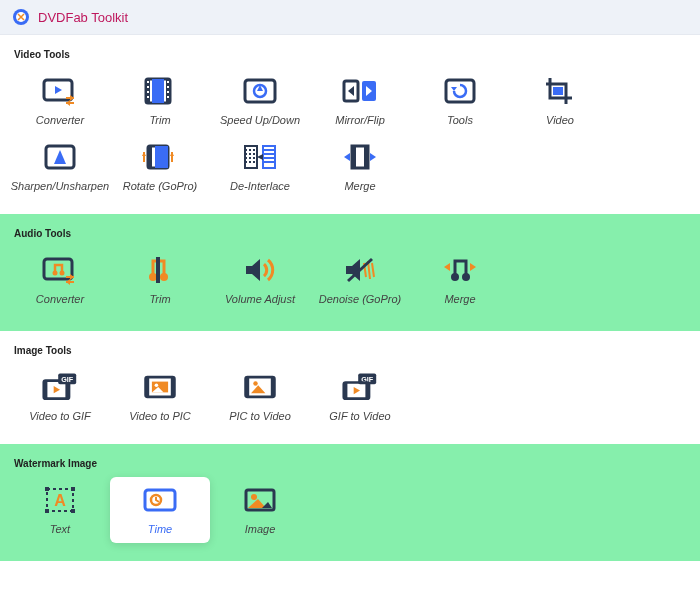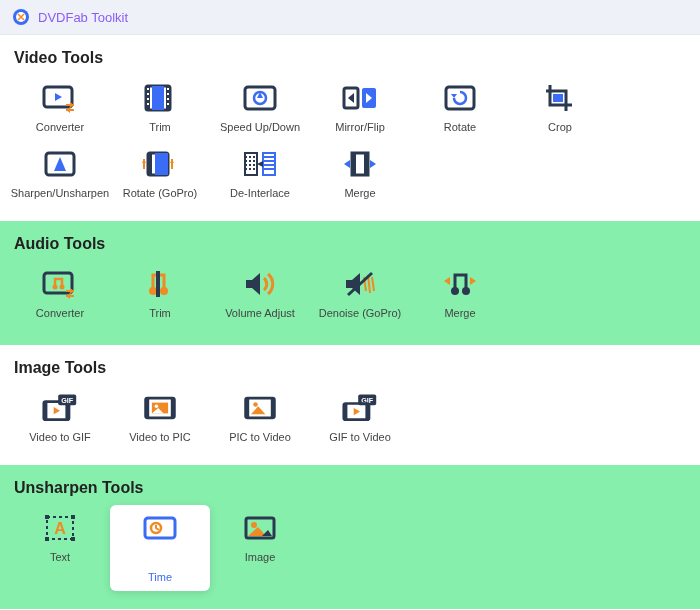--- a/index.html
+++ b/index.html
@@ -1,26 +1,26 @@
 <!DOCTYPE html>
 <html><head>
 <meta charset="utf-8">
 <style>
   * { box-sizing: border-box; margin: 0; padding: 0; }
   body { font-family: Arial, Helvetica, sans-serif; font-size: 12px; color: #333; background: #fff; width: 700px; }
   .titlebar { display: flex; align-items: center; gap: 8px; padding: 8px 12px; background: #eef2f8; border-bottom: 1px solid #e5e9f0; }
   .titlebar .logo { width: 18px; height: 18px; }
-  .titlebar .title { font-size: 13px; color: #8b5cf6; }
-  .section-header { font-weight: bold; font-size: 16px; padding: 14px 14px 0 14px; color: #222; }
+  .titlebar .title { font-size: 13px; color: #be185d; }
+  .section-header { font-weight: bold; font-size: 10px; padding: 14px 14px 0 14px; color: #222; }
   .image-section-wrap { background: #86efac; padding-bottom: 4px; }
   .grid { display: flex; flex-wrap: wrap; padding: 8px 10px 14px 10px; }
   .tool { width: 100px; display: flex; flex-direction: column; align-items: center; padding: 8px 4px; border-radius: 6px; cursor: pointer; }
-  .tool.selected { background: #fff; box-shadow: 0 2px 8px rgba(0,0,0,0.12); gap: 20px; }
+  .tool.selected { background: #fff; box-shadow: 0 2px 8px rgba(0,0,0,0.12); }
   .tool .icon { width: 36px; height: 30px; display: flex; align-items: center; justify-content: flex-start; }
-  .tool .label { margin-top: 8px; font-size: 11px; color: #444; text-align: center; white-space: nowrap; }
+  .tool .label { margin-top: 8px; font-size: 11px; color: #444; text-align: center; white-space: nowrap; font-style: italic; }
   .tool.selected .label { color: #3a6cf5; }
   svg { display: block; }
 </style>
 </head>
 <body>
 
 <div class="titlebar">
   <span class="logo">
     <svg viewBox="0 0 36 36" width="18" height="18">
       <circle cx="18" cy="18" r="16" fill="#3a6cf5"></circle>
@@ -92,32 +92,32 @@
   </div>
 
   <div class="tool">
     <span class="icon">
       <svg width="36" height="30" viewBox="0 0 36 30">
         <rect x="4" y="4" width="28" height="22" rx="3" fill="none" stroke="#2a3850" stroke-width="3"></rect>
         <path d="M18 9 A6 6 0 1 1 12 15" fill="none" stroke="#3a6cf5" stroke-width="2.5"></path>
         <polygon points="12,15 9,11 15,11" fill="#3a6cf5"></polygon>
       </svg>
     </span>
-    <span class="label">Rotate</span>
+    <span class="label">Tools</span>
   </div>
 
   <div class="tool">
     <span class="icon">
       <svg width="36" height="30" viewBox="0 0 36 30">
         <path d="M8 2 L8 22 L30 22" fill="none" stroke="#2a3850" stroke-width="3"></path>
         <path d="M4 8 L24 8 L24 28" fill="none" stroke="#2a3850" stroke-width="3"></path>
         <rect x="11" y="11" width="10" height="8" fill="#3a6cf5"></rect>
       </svg>
     </span>
-    <span class="label">Crop</span>
+    <span class="label">Video</span>
   </div>
 
   <div class="tool">
     <span class="icon">
       <svg width="36" height="30" viewBox="0 0 36 30">
         <rect x="4" y="4" width="28" height="22" rx="3" fill="none" stroke="#2a3850" stroke-width="3"></rect>
         <polygon points="18,8 12,22 24,22" fill="#3a6cf5"></polygon>
       </svg>
     </span>
     <span class="label">Sharpen/Unsharpen</span>
@@ -287,21 +287,21 @@
         <rect x="2" y="12" width="4" height="18" fill="#2a3850"></rect>
           <rect x="26" y="12" width="4" height="18" fill="#2a3850"></rect>
         <polygon points="13,17 13,25 20,21" fill="#f08a24"></polygon>
       </svg>
     </span>
     <span class="label">GIF to Video</span>
   </div>
 </div>
 
 <div class="image-section-wrap">
-<div class="section-header">Unsharpen Tools</div>
+<div class="section-header">Watermark Image</div>
 <div class="grid">
 
   <div class="tool">
     <span class="icon">
       <svg width="36" height="30" viewBox="0 0 36 30">
         <rect x="5" y="4" width="26" height="22" fill="none" stroke="#2a3850" stroke-width="2" stroke-dasharray="3 3"></rect>
         <rect x="3" y="2" width="4" height="4" fill="#2a3850"></rect>
             <rect x="29" y="2" width="4" height="4" fill="#2a3850"></rect>
         <rect x="3" y="24" width="4" height="4" fill="#2a3850"></rect>
             <rect x="29" y="24" width="4" height="4" fill="#2a3850"></rect>

